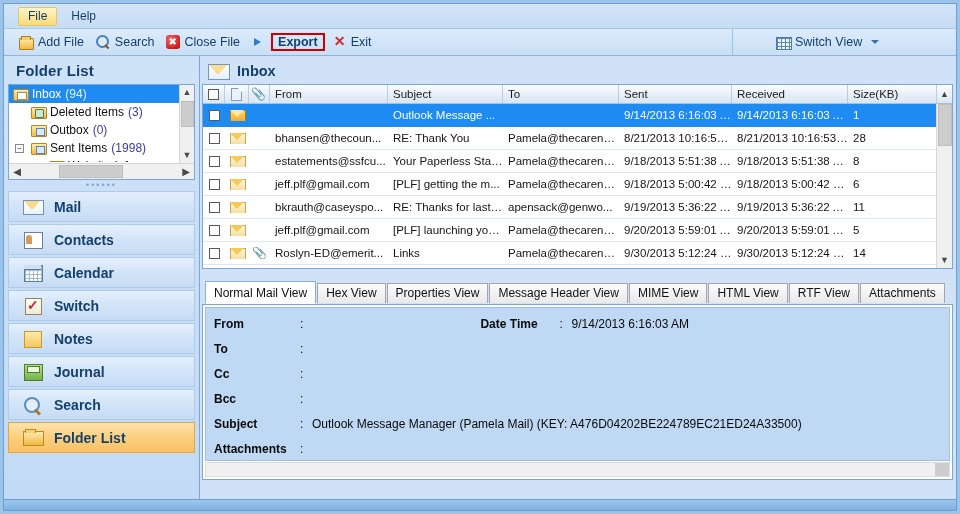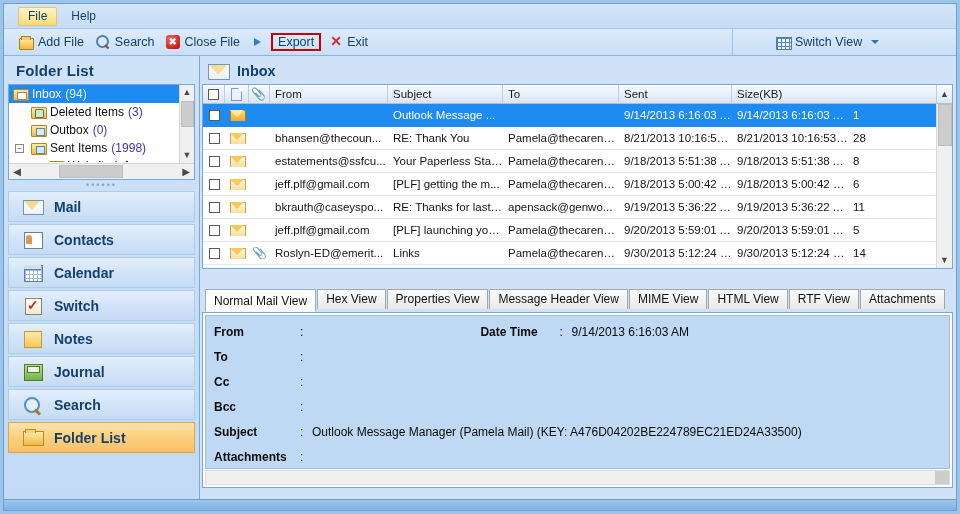--- a/index.html
+++ b/index.html
@@ -64,20 +64,21 @@
     gap: 4px;
     padding: 2px 6px;
     color: #14406d;
     font-size: 12.5px;
     white-space: nowrap;
   }
   .tb-btn.highlight {
     border: 2px solid #cc0000;
     padding: 0 5px;
     margin: 0 2px;
+    font-weight: bold;
   }
   .tb-sep-right {
     position: absolute;
     right: 0; top: 0; bottom: 0;
     width: 224px;
     border-left: 1px solid #9dbfe2;
     display: flex;
     align-items: center;
     padding-left: 37px;
   }
@@ -403,22 +404,22 @@
   .gh-scrollcorner {
     position: absolute; right: 0; top: 0; width: 16px; height: 19px;
     background: linear-gradient(to bottom, #fbfdff, #dbe6f3);
     border-bottom: 1px solid #a8c0d8; border-left: 1px solid #b9cde0;
     display: flex; align-items: center; justify-content: center;
     font-size: 9px; color: #444;
   }
 
   
   .tabstrip {
-    display: flex; align-items: flex-start;
-    height: 23px; margin-top: 20px; padding-left: 3px;
+    display: flex; align-items: center;
+    height: 23px; margin-top: 12px; padding-left: 3px;
     flex: 0 0 auto;
   }
   .tab {
     height: 20px; line-height: 19px;
     padding: 0 8px; font-size: 12px; color: #111;
     background: linear-gradient(to bottom, #fbfbfb, #e9e9e9);
     border: 1px solid #a6a6a6; border-bottom: none;
     margin-right: 1px; white-space: nowrap;
   }
   .tab.active {
@@ -608,20 +609,21 @@
           <div class="gh-cell gh-doc">
             <span class="doc-glyph"></span>
           </div>
           <div class="gh-cell gh-clip">
             <span class="clip-glyph">📎</span>
           </div>
           <div class="gh-cell gh-from">From</div>
           <div class="gh-cell gh-subj">Subject</div>
           <div class="gh-cell gh-to">To</div>
           <div class="gh-cell gh-sent">Sent</div>
+          <div class="gh-cell gh-recv">Received</div>
           <div class="gh-cell gh-size">Size(KB)</div>
         </div>
         <div class="gh-scrollcorner">▲</div>
 
         <div class="grid-rows">
 
           <div class="grow selected">
             <div class="gc gc-check">
                 <span class="chk"></span>
               </div>

